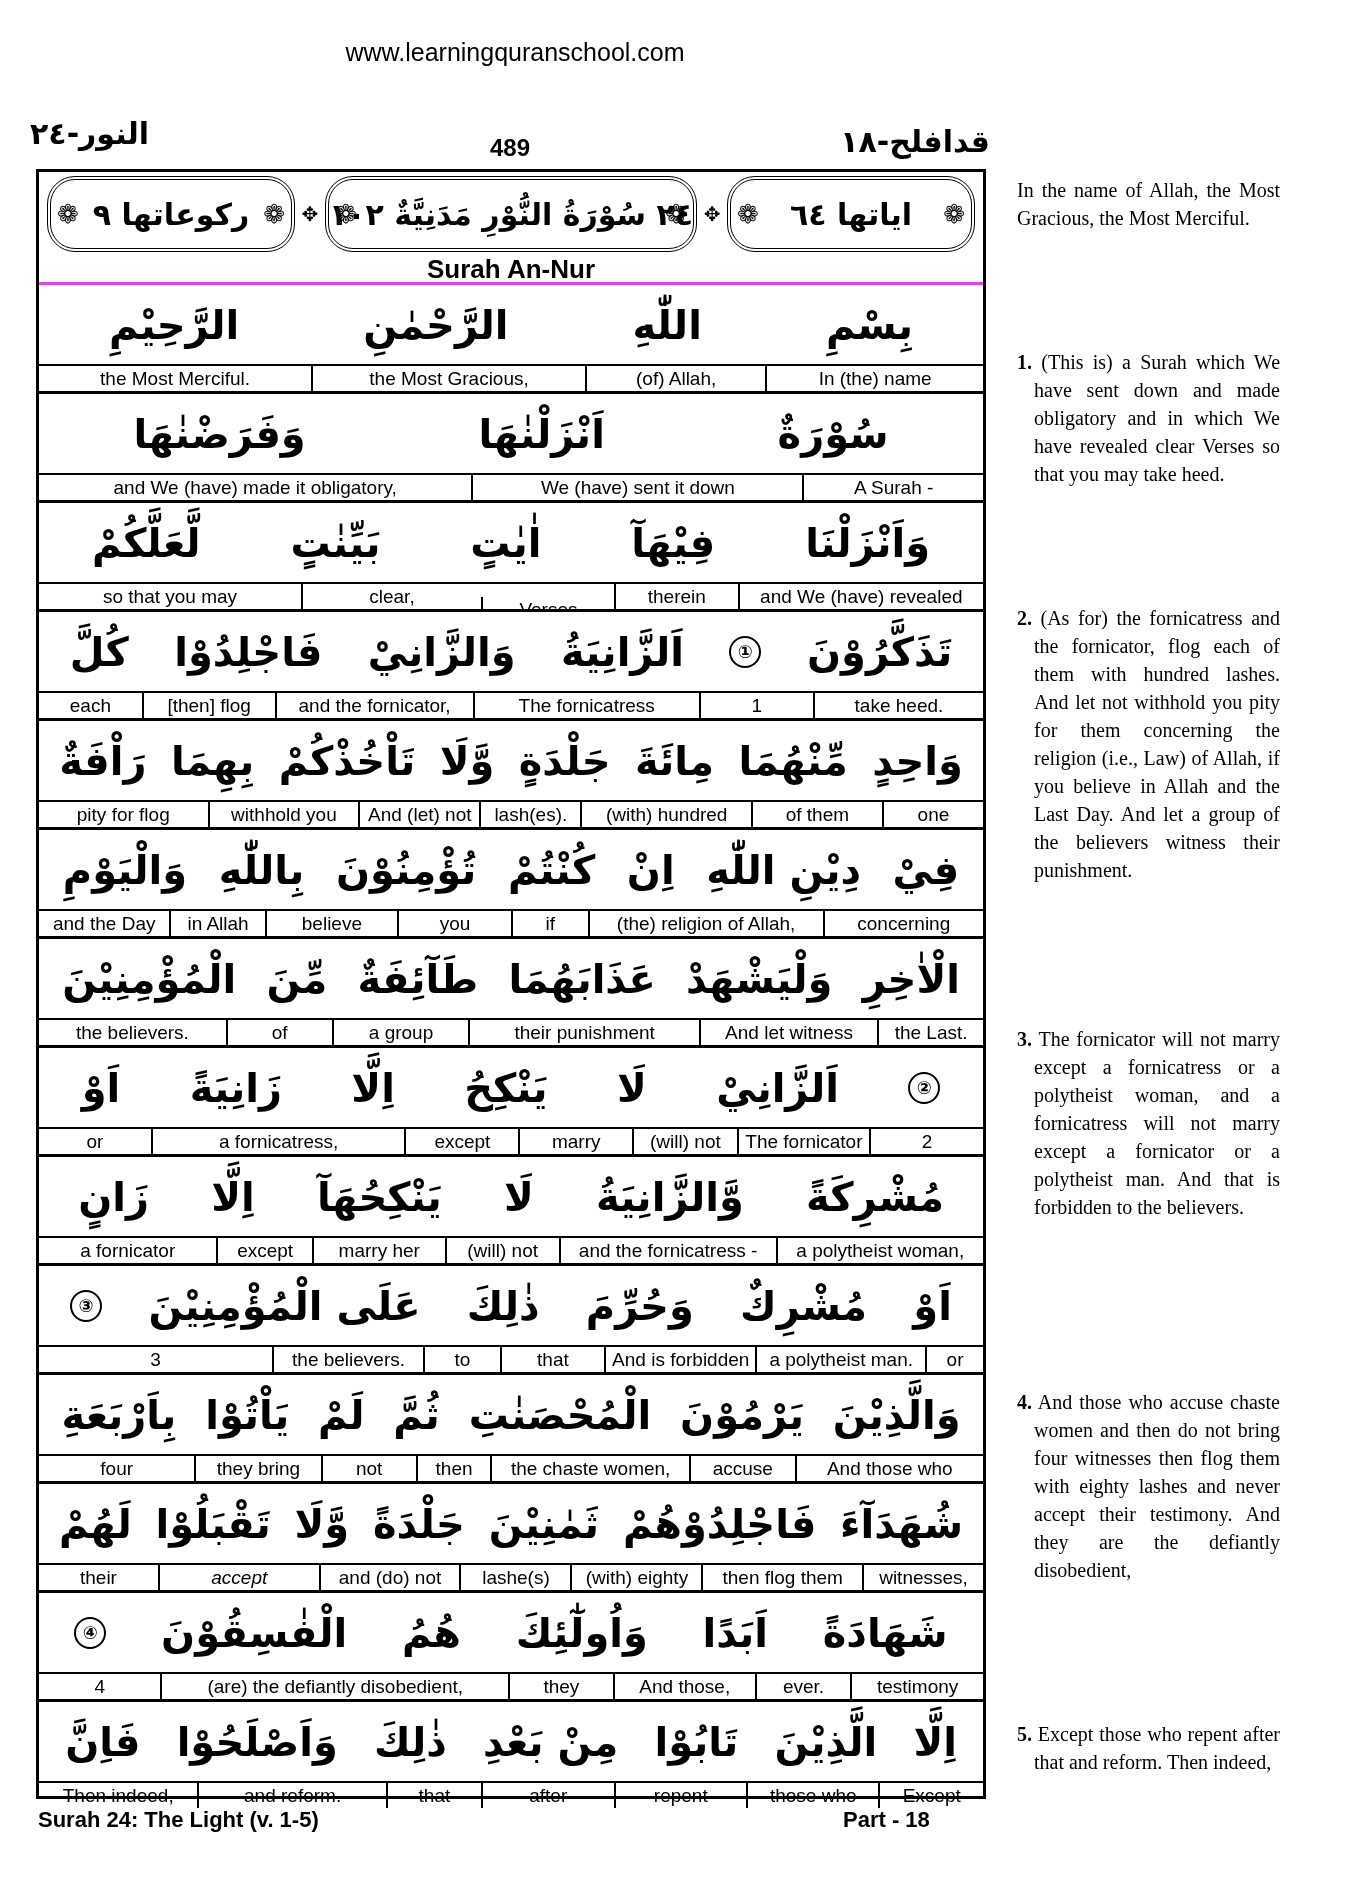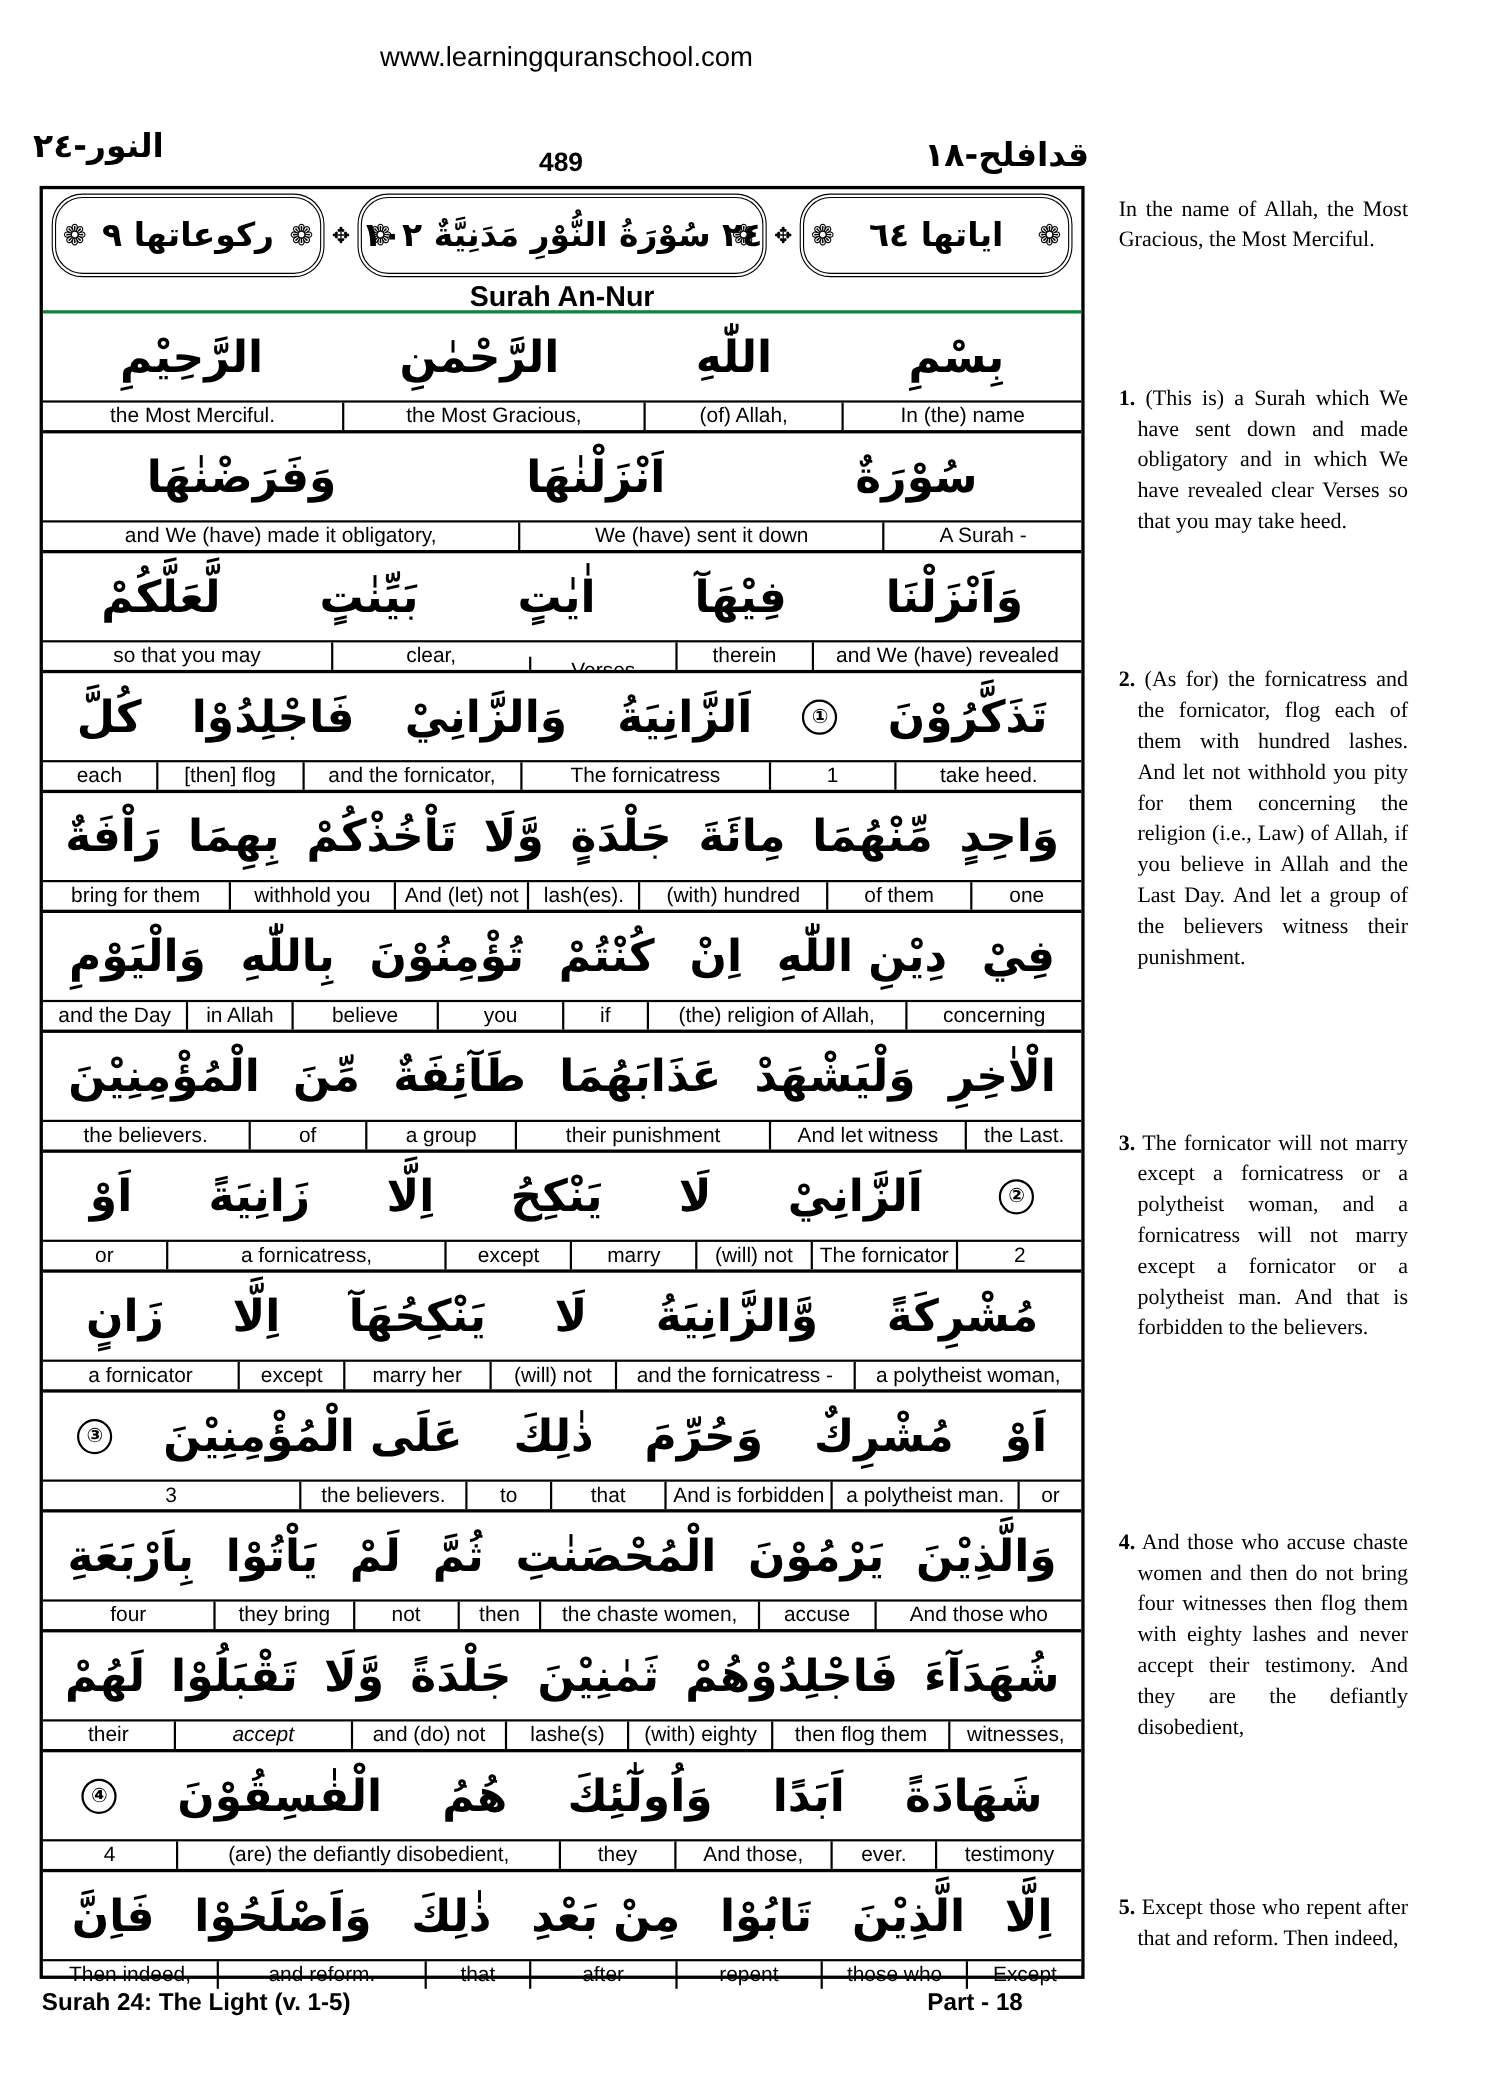--- a/index.html
+++ b/index.html
@@ -10,21 +10,21 @@
   .hdr-right { position:absolute; top:124px; left:860px; width:130px; text-align:right; font-size:30px; font-weight:bold; font-family:"DejaVu Sans", sans-serif; direction:rtl; }
 
   .frame { position:absolute; left:36px; top:169px; width:944px; height:1624px; border:3px solid #000; box-sizing:content-box; }
   .banner { position:relative; height:84px; display:flex; align-items:center; padding:0 8px; gap:4px; }
   .cartouche { flex:1; height:68px; border:3px double #000; border-width:4px; border-style:double; border-radius:28px; display:flex; align-items:center; justify-content:center; position:relative; }
   .cartouche .txt { font-family:"DejaVu Sans", sans-serif; font-weight:bold; font-size:30px; direction:rtl; white-space:nowrap; }
   .cartouche.mid { flex:1.45; }
   .orn { width:22px; height:48px; display:flex; align-items:center; justify-content:center; font-size:20px; }
   .orn-end { position:absolute; top:50%; transform:translateY(-50%); font-size:26px; line-height:1; }
   .orn-end.l { left:6px; } .orn-end.r { right:6px; }
-  .surah-name { height:26px; text-align:center; font-size:26px; font-weight:bold; line-height:26px; border-bottom:3px solid #15803d; }
+  .surah-name { height:26px; text-align:center; font-size:26px; font-weight:bold; line-height:26px; border-bottom:3px solid #d946ef; }
 
   .row-ar { height:79px; display:flex; direction:rtl; align-items:center; justify-content:space-around; border-bottom:2px solid #000; padding:0 8px; }
   .row-ar .w { font-family:"DejaVu Sans", sans-serif; font-weight:bold; font-size:40px; line-height:1; white-space:nowrap; direction:rtl; }
   .row-ar .ayah { font-family:"DejaVu Sans", sans-serif; font-size:18px; width:28px; height:28px; border:2px solid #000; border-radius:50%; display:flex; align-items:center; justify-content:center; font-weight:bold; }
   .row-gl { height:25px; display:flex; direction:rtl; border-bottom:3px solid #000; }
   .row-gl .c { direction:ltr; border-left:2px solid #000; font-size:19px; line-height:25px; text-align:center; white-space:nowrap; overflow:hidden; }
   .row-gl .c:last-child { border-left:none; }
   .row-gl:last-child { border-bottom:none; }
 
   .footer-l { position:absolute; top:1807px; left:38px; font-size:22px; font-weight:bold; }
@@ -127,21 +127,21 @@
         <span class="w">بِهِمَا</span>
         <span class="w">رَاْفَةٌ</span>
       </div>
       <div class="row-gl">
         <div class="c" style="flex: 10 1 0px;">one</div>
         <div class="c" style="flex: 13 1 0px;">of them</div>
         <div class="c" style="flex: 17 1 0px;">(with) hundred</div>
         <div class="c" style="flex: 10 1 0px;">lash(es).</div>
         <div class="c" style="flex: 12 1 0px;">And (let) not</div>
         <div class="c" style="flex: 15 1 0px;">withhold you</div>
-        <div class="c" style="flex: 17 1 0px;">bring for them</div>
+        <div class="c" style="flex: 17 1 0px;">pity for flog</div>
       </div>
       <div class="row-ar">
         <span class="w">فِيْ</span>
         <span class="w">دِيْنِ اللّٰهِ</span>
         <span class="w">اِنْ</span>
         <span class="w">كُنْتُمْ</span>
         <span class="w">تُؤْمِنُوْنَ</span>
         <span class="w">بِاللّٰهِ</span>
         <span class="w">وَالْيَوْمِ</span>
       </div>

